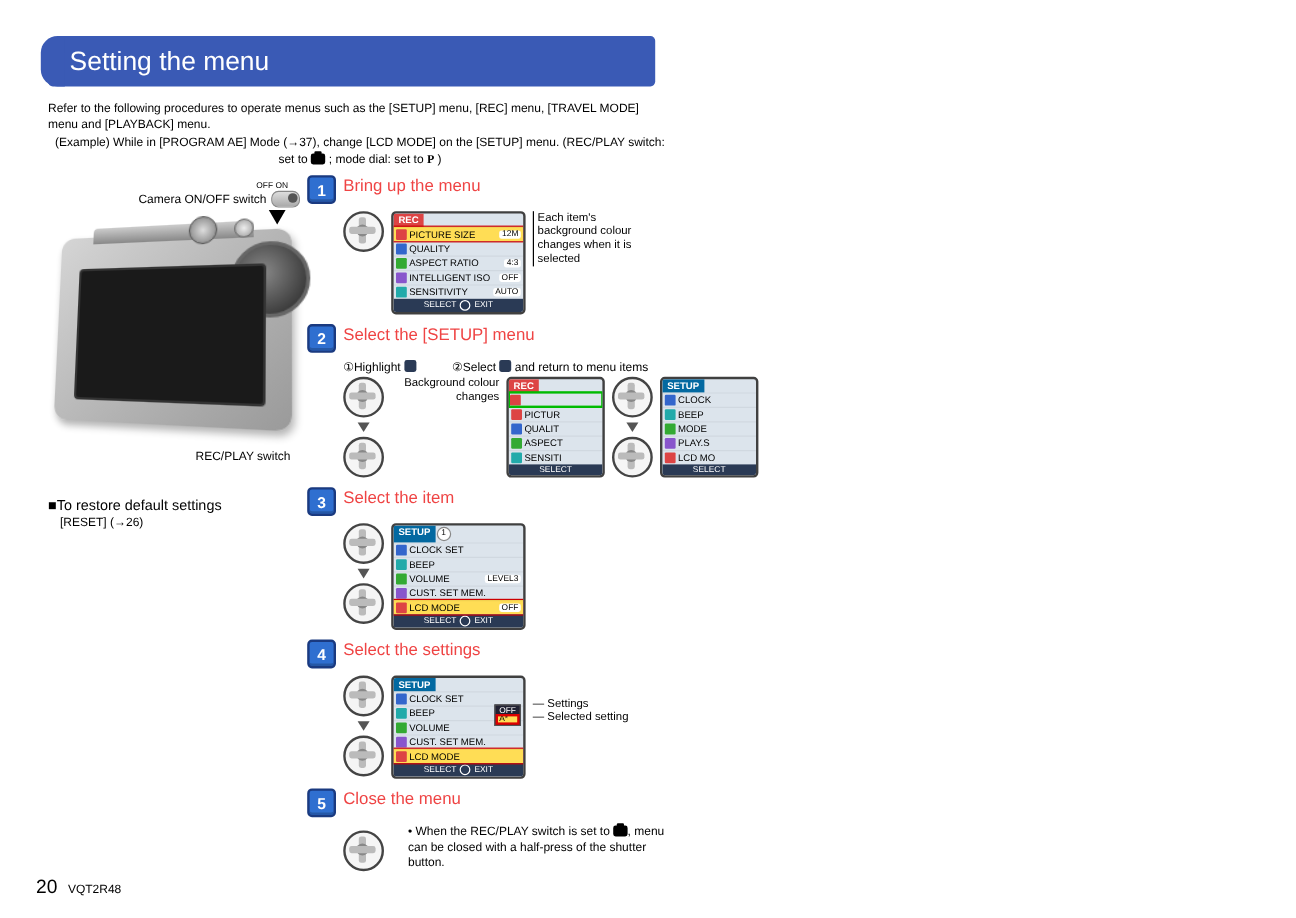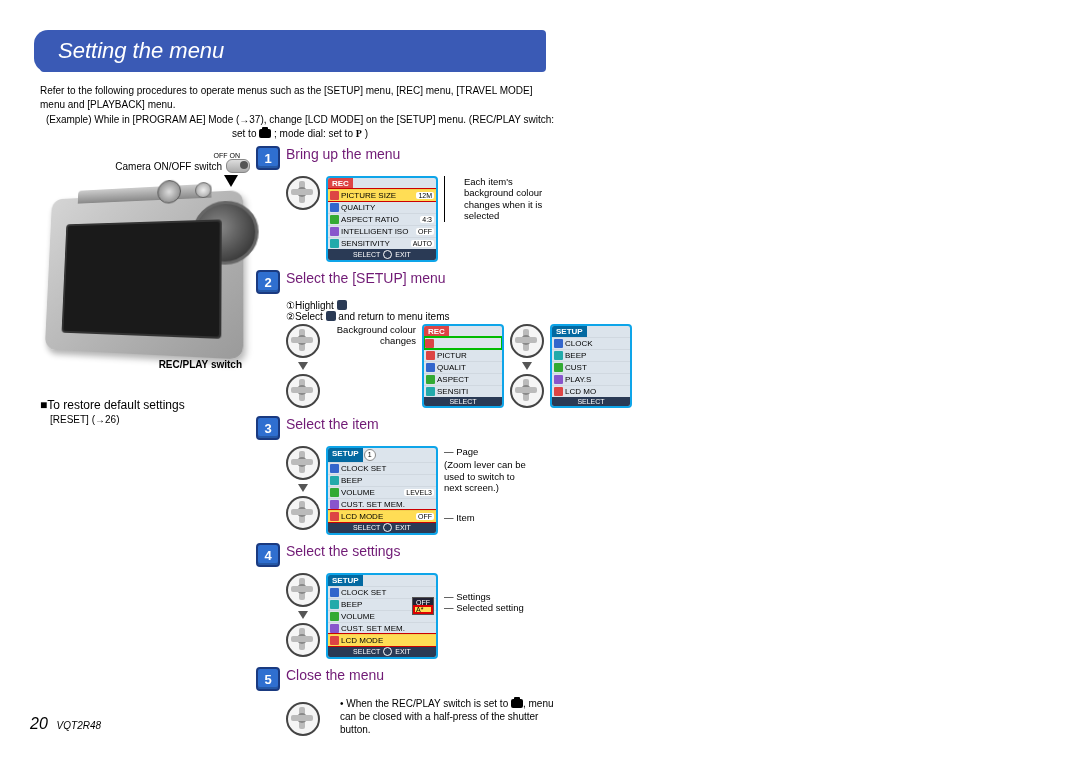--- a/index.html
+++ b/index.html
@@ -33,21 +33,21 @@
   .title-bar::before {
     content: "";
     position: absolute;
     left: -6px;
     top: 0;
     bottom: 0;
     width: 20px;
     background: #3a5ab5;
     border-radius: 14px 0 0 14px;
   }
-  .title-text { position: relative; font-style: italic; }
+  .title-text { position: relative; }
   .intro {
     margin-top: 12px;
     font-size: 10px;
     line-height: 1.35;
     max-width: 520px;
   }
   .example-line {
     margin-top: 2px;
     font-size: 10px;
     line-height: 1.35;
@@ -144,21 +144,21 @@
     font-size:13px;
     border-radius:4px;
     display:flex;align-items:center;justify-content:center;
     flex-shrink:0;
     margin-right:6px;
     margin-top:0px;
     box-shadow: inset 0 -2px 0 rgba(0,0,0,.2);
   }
   .step-title {
     font-size:14px;
-    color:#701a75;
+    color:#ef4444;
   }
   .step-body {
     margin-left: 30px;
     display:flex;
     align-items:flex-start;
     gap:6px;
     margin-bottom:8px;
     position:relative;
   }
   .dpad {
@@ -168,21 +168,21 @@
   .dpad::before{content:"";position:absolute;left:11px;top:3px;width:6px;height:22px;background:#bbb;border-radius:2px;}
   .dpad::after{content:"";position:absolute;top:11px;left:3px;height:6px;width:22px;background:#bbb;border-radius:2px;}
   .dpad .center{position:absolute;left:9px;top:9px;width:10px;height:10px;border-radius:50%;background:#888;}
   .dpad-col { display:flex; flex-direction:column; align-items:center; gap:4px;}
   .arrow-small {
     width:0;height:0;border-left:5px solid transparent;border-right:5px solid transparent;border-top:8px solid #555;
   }
 
   .lcd {
     width:108px;
-    border:2px solid #0ea5e9;
+    border:2px solid #404040;
     border-radius:4px;
     background:#dce4ec;
     font-size:8px;
     overflow:hidden;
     flex-shrink:0;
   }
   .lcd.small { width: 78px; }
   .lcd-head {
     display:flex;
   }
@@ -218,46 +218,45 @@
     background:#2a3a55;color:#fff;text-align:center;font-size:7px;padding:1px 0;
     display:flex;justify-content:center;gap:3px;align-items:center;
   }
   .lcd-foot .dot{width:7px;height:7px;border:1px solid #fff;border-radius:50%;}
 
   .annot {
     font-size:9.5px;
     line-height:1.2;
     max-width:90px;
   }
-  .annot-side { position:relative; padding-left:20px; }
+  .annot-side { position:relative; padding-left:4px; }
   .annot-side::before{content:"";position:absolute;left:0;top:0;bottom:0;border-left:1px solid #000;}
 
   .sub-steps {
     display:flex;
+    gap:30px;
     font-size:10px;
     margin-left:30px;
     margin-bottom:2px;
-    flex-direction:column;
   }
   .tiny-icon {
     display:inline-block;width:10px;height:10px;background:#2a3a55;border-radius:2px;vertical-align:-1px;
   }
 
   .close-note {
     font-size:10px;
     margin-left:56px;
     max-width:220px;
     line-height:1.3;
   }
   .footer {
     position:absolute;
-    bottom:32px;
+    bottom:16px;
     left:30px;
     font-size:10px;
-    font-style:italic;
   }
   .footer .pgnum { font-size:16px; margin-right:6px;}
   
   .sel-box-green { outline:2px solid #0b0; outline-offset:-1px;}
   .sel-box-red { outline:2px solid #d00; outline-offset:-1px;}
   .popup {
     position:absolute;
     background:#223;
     border:1px solid #555;
     font-size:7px;
@@ -298,21 +297,21 @@
       <div style="position:relative; margin-top:4px;">
         <div class="label-line" style="top:-2px; left:70px;">Mode dial</div>
         <div class="label-line" style="top:-2px; left:132px; width:50px; white-space:normal;">Shutter button</div>
         <div class="cam-body">
           <div class="cam-top"></div>
           <div class="cam-dial"></div>
           <div class="cam-shutter"></div>
           <div class="cam-lens"></div>
           <div class="cam-screen"></div>
         </div>
-        <div class="callout-cam" style="text-align:right; margin-right:8px; margin-top:6px;font-weight:bold;">REC/PLAY switch</div>
+        <div class="callout-cam" style="text-align:right; margin-right:8px; margin-top:22px;">REC/PLAY switch</div>
       </div>
 
       <div class="restore">■To restore default settings</div>
       <div class="restore-sub">[RESET] (→26)</div>
     </div>
 
     <div class="right-col">
 
       <div class="step">
         <div class="step-num">1</div>
@@ -423,21 +422,21 @@
           <div class="lcd-row">
               <span class="lcd-icon blue"></span>
               <span>CLOCK</span>
             </div>
           <div class="lcd-row">
               <span class="lcd-icon teal"></span>
               <span>BEEP</span>
             </div>
           <div class="lcd-row">
               <span class="lcd-icon green"></span>
-              <span>CUST</span>
+              <span>MODE</span>
             </div>
           <div class="lcd-row">
               <span class="lcd-icon purple"></span>
               <span>PLAY.S</span>
             </div>
           <div class="lcd-row">
               <span class="lcd-icon red"></span>
               <span>LCD MO</span>
             </div>
           <div class="lcd-foot">
@@ -485,25 +484,20 @@
           <div class="lcd-row sel">
               <span class="lcd-icon red"></span>
               <span>LCD MODE</span>
               <span class="lcd-val">OFF</span>
             </div>
           <div class="lcd-foot">
               <span>SELECT</span>
               <span class="dot"></span>
               <span>EXIT</span>
             </div>
-        </div>
-        <div style="font-size:9.5px;line-height:1.2;">
-          <div style="margin-bottom:2px;">— <span>Page</span></div>
-          <div class="annot">(Zoom lever can be used to switch to next screen.)</div>
-          <div style="margin-top:18px;">— <span>Item</span></div>
         </div>
       </div>
 
       <div class="step">
         <div class="step-num">4</div>
         <div class="step-title">Select the settings</div>
       </div>
       <div class="step-body">
         <div class="dpad-col">
           <div class="dpad">

